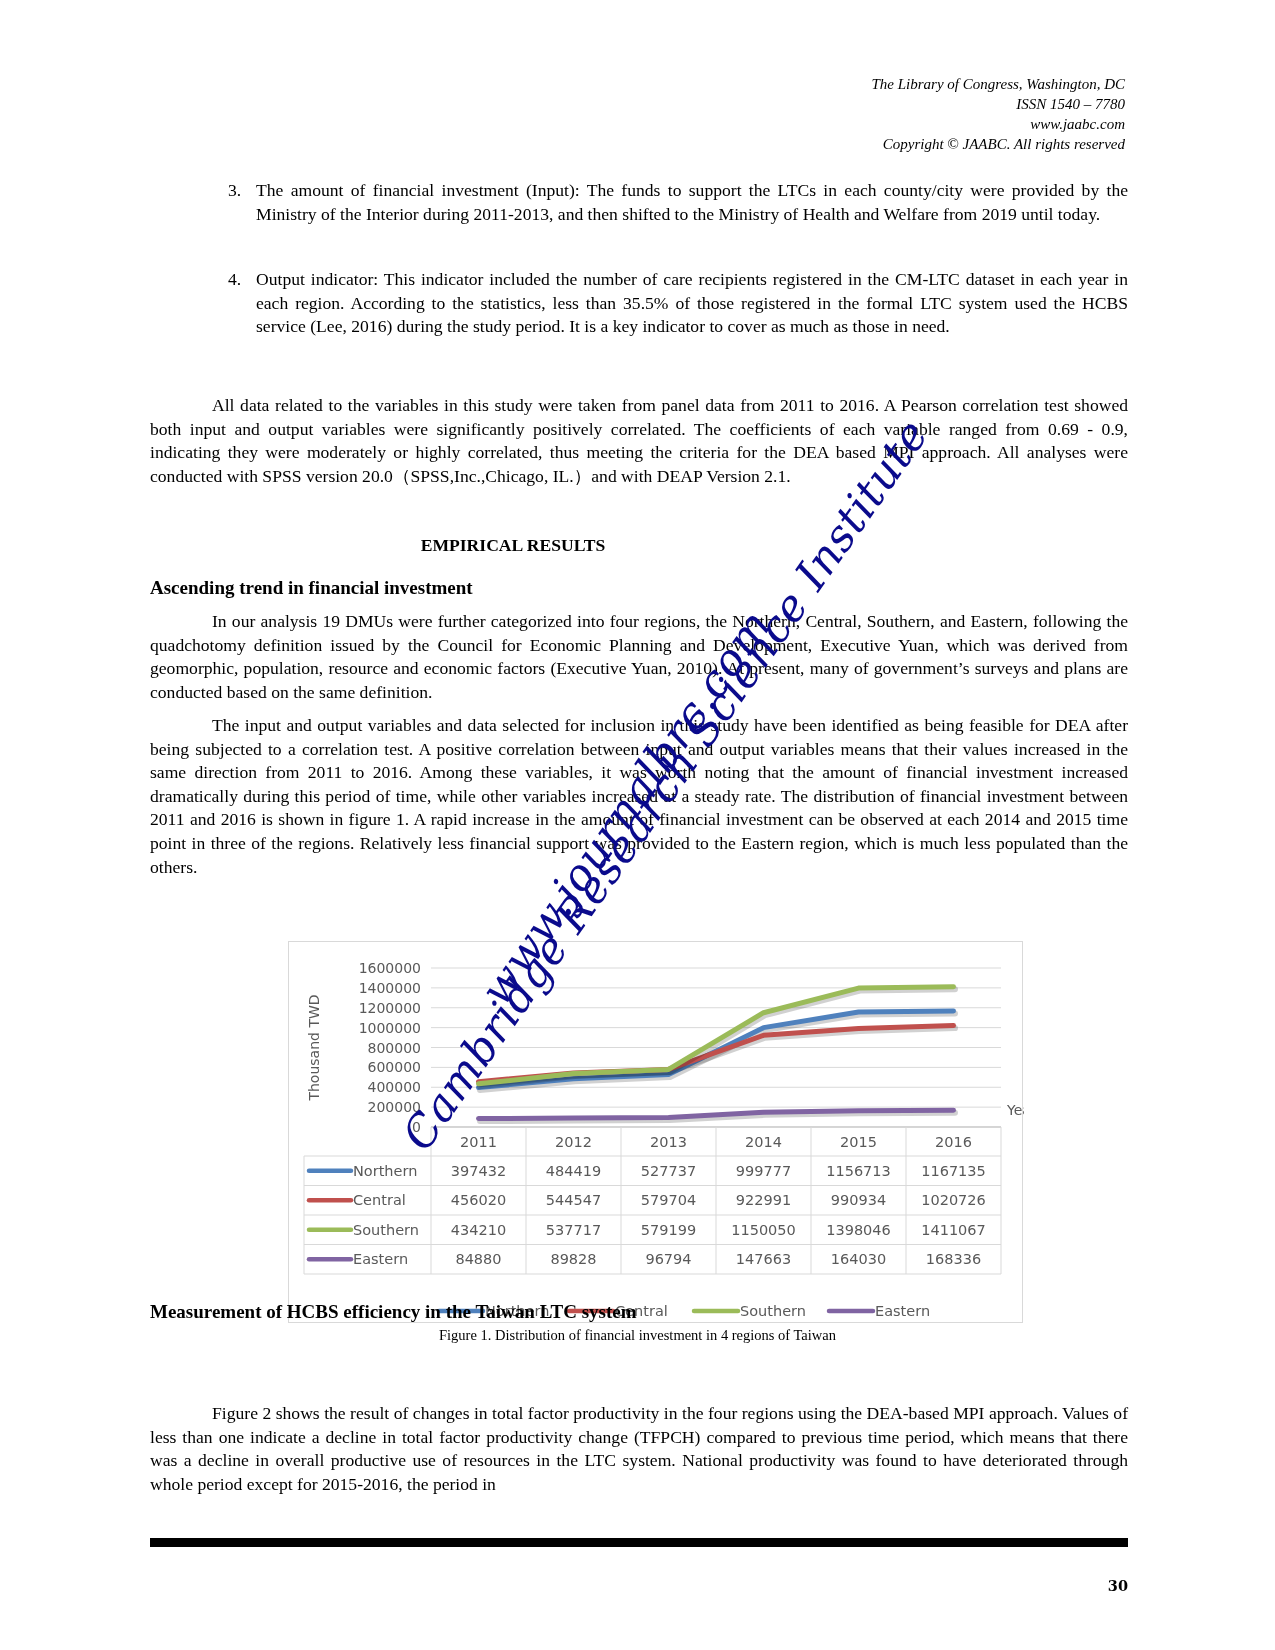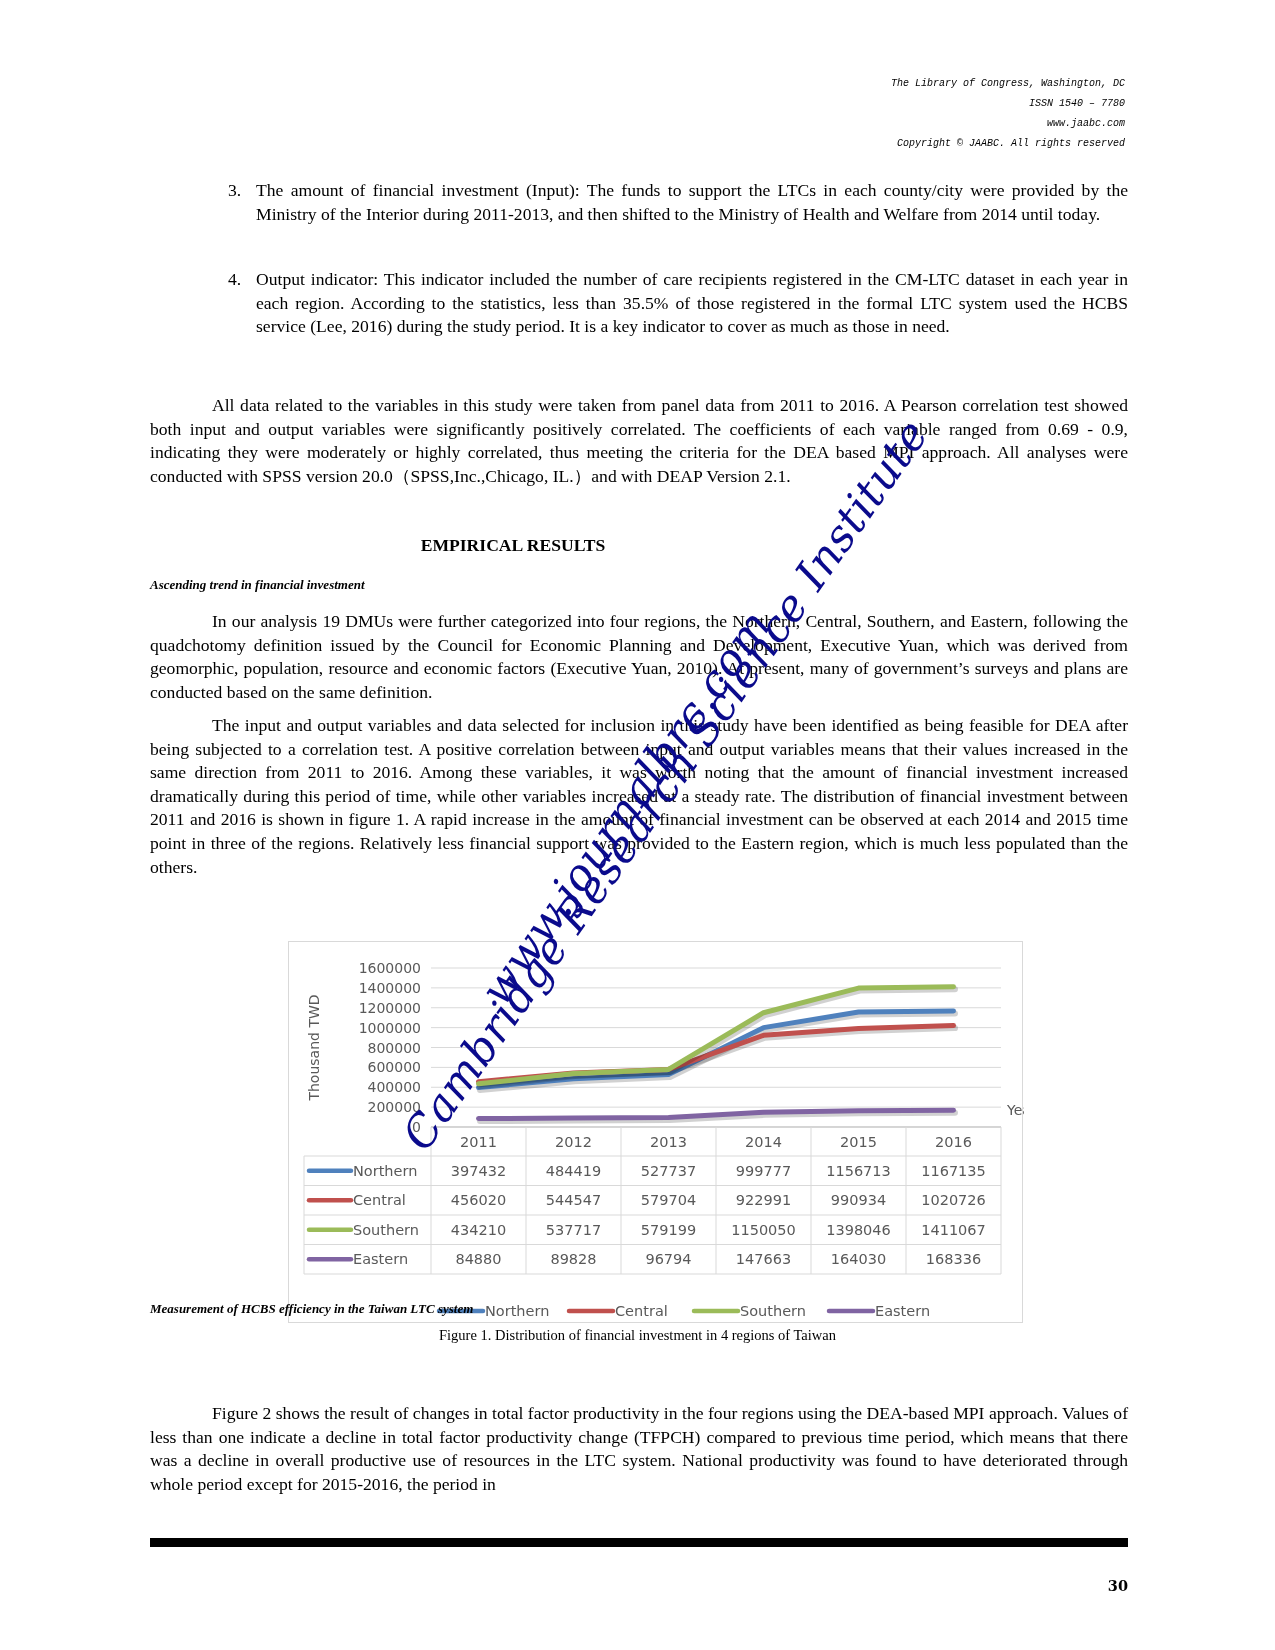--- a/index.html
+++ b/index.html
@@ -1,34 +1,34 @@
 <!DOCTYPE html>
 <html><head>
 <meta charset="utf-8">
 <style>
   html, body { margin:0; padding:0; background:#ffffff; }
   body { width:1275px; height:1650px; position:relative; overflow:hidden;
          font-family:"Liberation Serif", serif; color:#000; }
 
   
   .hdr { position:absolute; right:150px; top:74px; text-align:right;
-         font-family:Liberation Mono, monospace; font-style:italic; font-size:10px;
+         font-family:Liberation Serif, serif; font-style:italic; font-size:15px;
          line-height:20px; color:#000;margin-left:33px; }
   .hdr div { white-space:nowrap; }
 
   .body-text { font-size:17.6px; line-height:23.6px; text-align:justify;
                text-align-last:left; }
   .list-item { position:absolute; left:228px; width:900px; }
   .list-item .num { position:absolute; left:0; top:0; }
   .list-item .txt { padding-left:28px; text-indent:0; }
   .para { position:absolute; left:150px; width:978px; text-indent:62px;margin-top:10px; }
 
   .section-title { position:absolute; left:0; width:1026px; text-align:center;
                    top:535px; font-weight:bold; font-size:17.6px; }
-  .subhead { position:absolute; left:150px; font-weight:bold; font-size:13px;font-style:italic; }
+  .subhead { position:absolute; left:150px; font-weight:bold; font-size:19px; }
 
   
   .chart-box { position:absolute; left:288px; top:941px; width:735px; height:382px;
                border:1.5px solid #d9d9d9; box-sizing:border-box; background:#fff; }
   #chart-svg { position:absolute; left:0; top:0; }
   .caption { position:absolute; left:0; width:1275px; top:1327px; text-align:center;
              font-size:14.5px; }
 
   
   .wm { position:absolute; color:#0a0a8c; font-family:"DejaVu Serif", serif;
@@ -46,21 +46,21 @@
 
 <div class="hdr">
   <div>The Library of Congress, Washington, DC</div>
   <div>ISSN 1540 – 7780</div>
   <div>www.jaabc.com</div>
   <div>Copyright ©  JAABC. All rights reserved</div>
 </div>
 
 <div class="list-item body-text" style="top:179px;">
   <span class="num">3.</span>
-  <div class="txt">The amount of financial investment (Input): The funds to support the LTCs in each county/city were provided by the Ministry of the Interior during 2011-2013, and then shifted to the Ministry of Health and Welfare from 2014 until today.</div>
+  <div class="txt">The amount of financial investment (Input): The funds to support the LTCs in each county/city were provided by the Ministry of the Interior during 2011-2013, and then shifted to the Ministry of Health and Welfare from 2019 until today.</div>
 </div>
 <div class="list-item body-text" style="top:268px;">
   <span class="num">4.</span>
   <div class="txt">Output indicator: This indicator included the number of care recipients registered in the CM-LTC dataset in each year in each region. According to the statistics, less than 35.5% of those registered in the formal LTC system used the HCBS service (Lee, 2016) during the study period. It is a key indicator to cover as much as those in need.</div>
 </div>
 
 <div class="para body-text" style="top:384px;">All data related to the variables in this study were taken from panel data from 2011 to 2016. A Pearson correlation test showed both input and output variables were significantly positively correlated. The coefficients of each variable ranged from 0.69 - 0.9, indicating they were moderately or highly correlated, thus meeting the criteria for the DEA based MPI approach. All analyses were conducted with SPSS version 20.0（SPSS,Inc.,Chicago, IL.）and with DEAP Version 2.1.</div>
 
 <div class="section-title">EMPIRICAL RESULTS</div>
 

